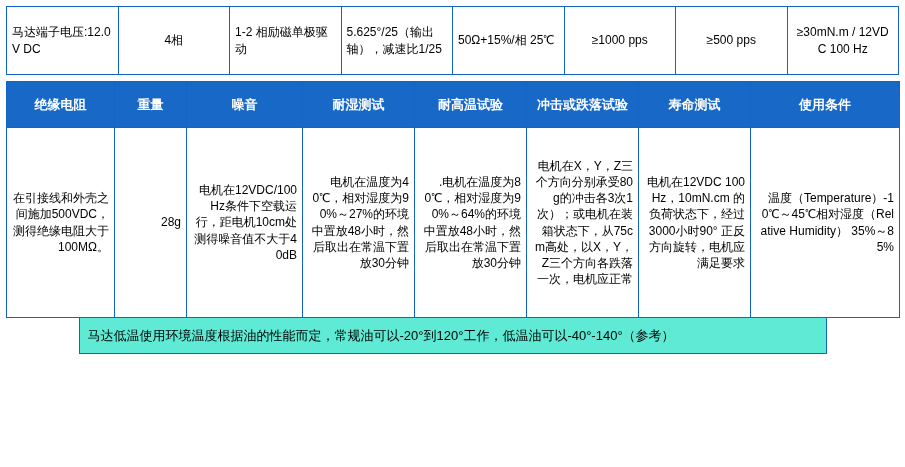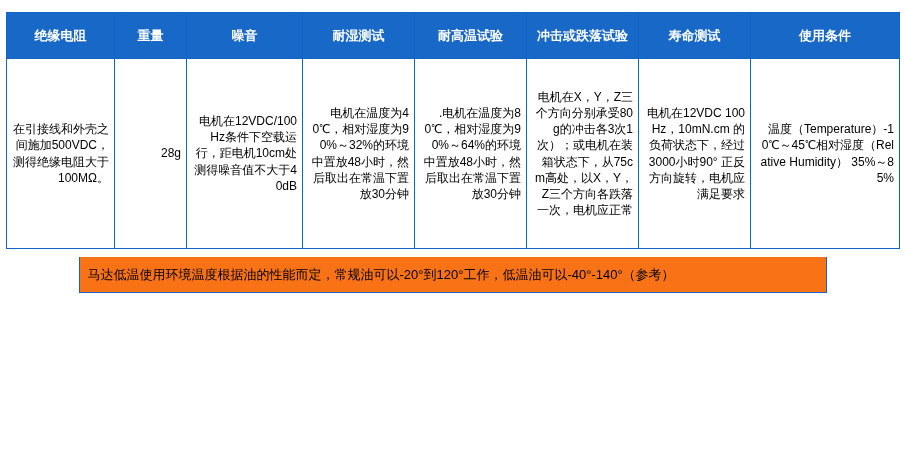--- a/index.html
+++ b/index.html
@@ -49,42 +49,52 @@
     font-size: 12px;
     text-align: left;
   }
   .cell.center {
     text-align: center;
   }
   .row1 .cell { height: 68px; }
   .row2 .cell { height: 190px; vertical-align: middle; text-align: right; }
   .footnote {
     width: 748px;
-    margin: 8px auto;
+    margin: 0 auto;
     border: 1px solid #1463c6;
     border-top: none;
     box-sizing: border-box;
     font-size: 13px;
     padding: 9px 8px;
     height: 36px;
     display: flex;
     align-items: center;
-    background: #f97316;
+    background: #5eead4;
   }
   .spacer {
     height: 6px;
   }
 </style>
 </head>
 <body>
 
 <div class="sheet">
 
   <table class="spec">
     <tbody>
+    <tr class="row1">
+      <td class="cell">马达端子电压:12.0V DC</td>
+      <td class="cell center">4相</td>
+      <td class="cell">1-2 相励磁单极驱动</td>
+      <td class="cell">5.625°/25（输出轴），减速比1/25</td>
+      <td class="cell">50Ω+15%/相 25℃</td>
+      <td class="cell center">≥1000 pps</td>
+      <td class="cell center">≥500 pps</td>
+      <td class="cell center">≥30mN.m / 12VDC 100 Hz</td>
+    </tr>
   </tbody>
     </table>
 
   <div class="spacer"></div>
 
   <table class="spec">
     <tbody>
         <tr>
       <th class="hdr" style="width:108px">绝缘电阻</th>
       <th class="hdr" style="width:72px">重量</th>
@@ -92,21 +102,21 @@
       <th class="hdr" style="width:112px">耐湿测试</th>
       <th class="hdr" style="width:112px">耐高温试验</th>
       <th class="hdr" style="width:112px">冲击或跌落试验</th>
       <th class="hdr" style="width:112px">寿命测试</th>
       <th class="hdr" style="width:149px">使用条件</th>
     </tr>
     <tr class="row2">
       <td class="cell">在引接线和外壳之间施加500VDC，测得绝缘电阻大于100MΩ。</td>
       <td class="cell center">28g</td>
       <td class="cell center">电机在12VDC/100Hz条件下空载运行，距电机10cm处测得噪音值不大于40dB</td>
-      <td class="cell center">电机在温度为40℃，相对湿度为90%～32%的环境中置放48小时，然后取出在常温下置放30分钟</td>
+      <td class="cell center">电机在温度为40℃，相对湿度为90%～27%的环境中置放48小时，然后取出在常温下置放30分钟</td>
       <td class="cell">.电机在温度为80℃，相对湿度为90%～64%的环境中置放48小时，然后取出在常温下置放30分钟</td>
       <td class="cell">电机在X，Y，Z三个方向分别承受80g的冲击各3次1次）；或电机在装箱状态下，从75cm高处，以X，Y，Z三个方向各跌落一次，电机应正常</td>
       <td class="cell">电机在12VDC 100Hz，10mN.cm 的负荷状态下，经过3000小时90° 正反方向旋转，电机应满足要求</td>
       <td class="cell center">温度（Temperature）-10℃～45℃相对湿度（Relative Humidity） 35%～85%</td>
     </tr>
   </tbody>
     </table>
 
   <div class="footnote">
     <span>马达低温使用环境温度根据油的性能而定，常规油可以-20°到120°工作，低温油可以-40°-140°（参考）</span>

